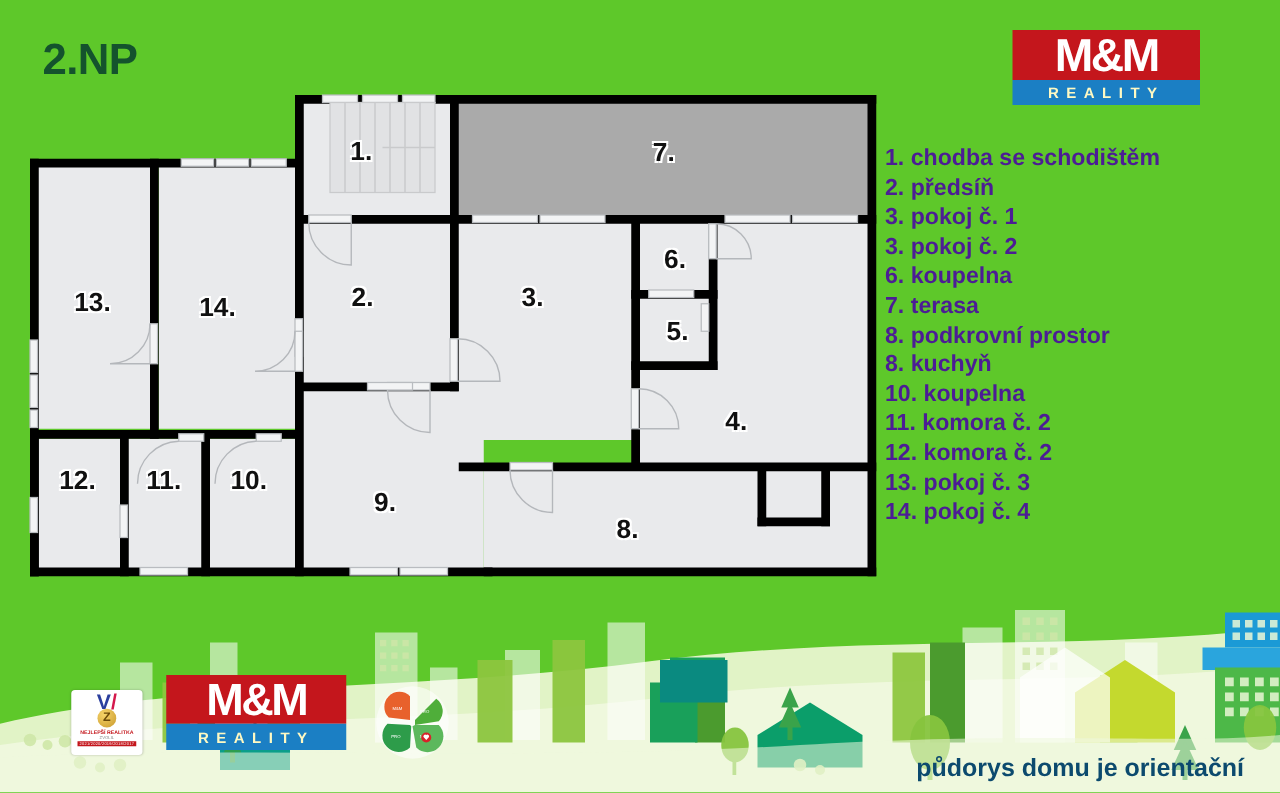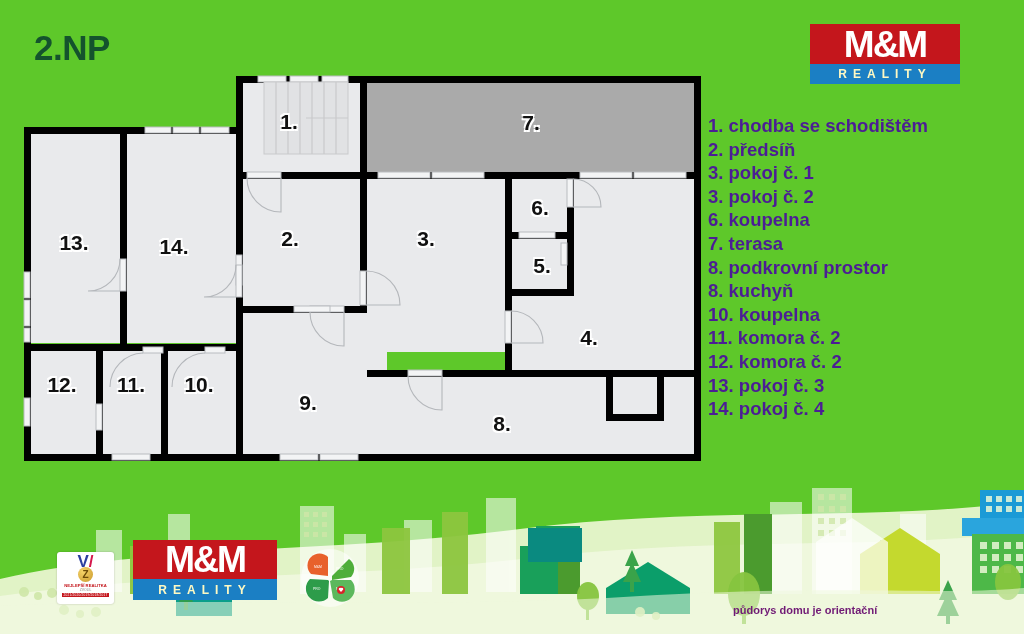--- a/index.html
+++ b/index.html
@@ -75,21 +75,21 @@
     color:#4c1d95;
   }
   #legend .legend-item {
     font-size:18.5px; font-weight:bold; line-height:23.6px;
     white-space:nowrap;
   }
 
   
   #footer-note {
     position:absolute; left:733px; top:604px;
-    font-size:11px; font-weight:bold; color:#701a75;
+    font-size:20px; font-weight:bold; color:#0c4a6e;
   }
 
   
   #plan { position:absolute; left:0; top:0; width:1024px; height:634px; }
 
   .room-label {
     position:absolute;
     font-size:21px; font-weight:bold; color:#111;
     text-shadow:
       -1.6px -1.6px 0 #fff, 1.6px -1.6px 0 #fff,

